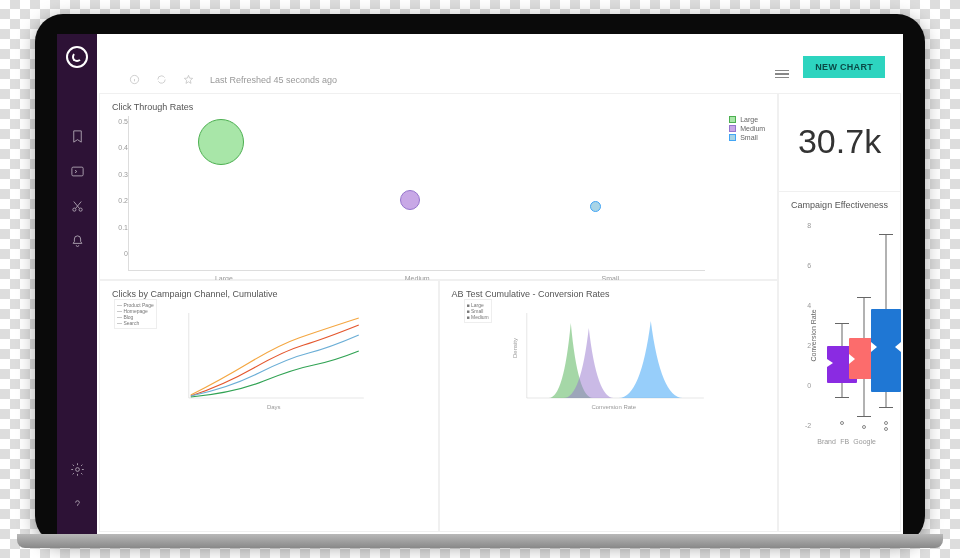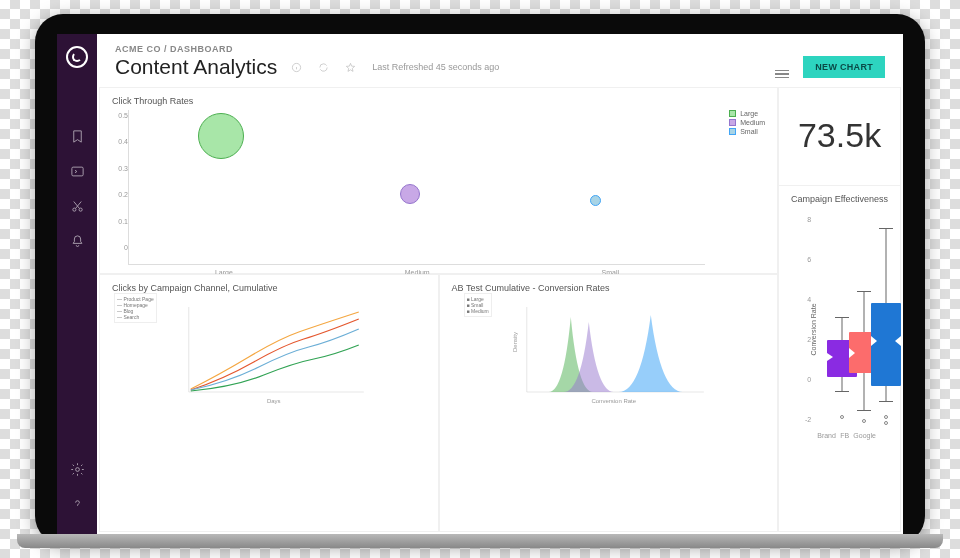--- a/index.html
+++ b/index.html
@@ -14,21 +14,21 @@
 .nav-i.active{opacity:1}
 .nav-i.grid{display:grid;grid-template:repeat(2,6px)/repeat(2,6px);gap:2px}
 .nav-i.grid span{background:#2dd4bf}
 .nav-i svg{width:15px;height:15px;fill:none;stroke:#fff;stroke-width:1.5}
 .spacer{flex:1}
 .main{flex:1;display:flex;flex-direction:column}
 .hdr{padding:10px 18px 8px;display:flex;align-items:flex-start}
 .hdr-l .bc{font-size:9px;color:#2dd4bf;font-weight:600;letter-spacing:.5px}
 .hdr-l .bc span{color:#888}
 .hdr-l h1{font-size:21px;font-weight:400;color:#222;margin-top:1px}
-.hdr-mid{display:flex;gap:16px;margin-left:14px;margin-top:18px;font-size:9px;color:#999}
+.hdr-mid{display:flex;align-items:center;gap:16px;margin-left:14px;margin-top:30px;font-size:9px;color:#999}
 .hdr-mid svg{width:11px;height:11px;stroke:#bbb;fill:none;stroke-width:1.5}
 .hdr-r{margin-left:auto;display:flex;align-items:flex-end;gap:14px;margin-top:12px}
 .menu-lines{display:flex;flex-direction:column;gap:2px;cursor:pointer}
 .menu-lines span{width:14px;height:1.5px;background:#888}
 .new-chart{background:#2dd4bf;color:#0a4a47;font-size:9px;font-weight:700;padding:6px 12px;border:none;cursor:pointer;letter-spacing:.3px}
 .grid-area{flex:1;display:grid;grid-template-columns:1fr;grid-template-rows:auto 1fr;gap:0;padding:0 2px 2px 2px;overflow:hidden}
 .card{background:#fff;border:1px solid #f0f0f0;padding:8px 12px}
 .card-title{font-size:9px;color:#555;font-weight:500;margin-bottom:4px}
 .ctr{grid-column:1;grid-row:1}
 .ctr-chart{height:155px;position:relative;display:flex}
@@ -105,24 +105,20 @@
         </div>
   <div class="nav-i">
           <svg viewBox="0 0 24 24">
             <path d="M9 9a3 3 0 116 0c0 2-3 2-3 5M12 18h.01"></path>
           </svg>
         </div>
 </div>
 
 <div class="main">
   <div class="hdr">
-    <div class="hdr-l">
-      <div class="bc"><span>ACME CO</span> <span style="color:#888">/</span> <span style="color:#888">DASHBOARD</span></div>
-      <h1>Content Analytics</h1>
-    </div>
     <div class="hdr-mid">
       <svg viewBox="0 0 24 24">
               <circle cx="12" cy="12" r="9"></circle>
               <path d="M12 8h.01M12 11v5"></path>
             </svg>
       <svg viewBox="0 0 24 24">
               <path d="M4 12a8 8 0 018-8 8 8 0 017 4M20 12a8 8 0 01-15 4"></path>
             </svg>
       <svg viewBox="0 0 24 24">
               <path d="M12 3l2.5 6 6.5.5-5 4.5 1.5 6.5L12 17l-5.5 3.5L8 14 3 9.5l6.5-.5z"></path>
@@ -173,21 +169,21 @@
                 </div>
           <div>
                   <span class="sw" style="background:#a8d4e6;border-color:#42a5f5"></span>
                   <span>Small</span>
                 </div>
         </div>
       </div>
     </div>
 
     <div class="card kpi">
-      <div class="kpi-num">73.5k</div>
+      <div class="kpi-num">30.7k</div>
     </div>
 
     <div class="bottom-left">
       <div class="card clicks" style="position:relative">
         <div class="card-title">Clicks by Campaign Channel, Cumulative</div>
         <div class="tiny-leg" style="top:18px;left:14px">
           <div>— <span>Product Page</span></div>
                 <div>— <span>Homepage</span></div>
                 <div>— <span>Blog</span></div>
                 <div>— <span>Search</span></div>

